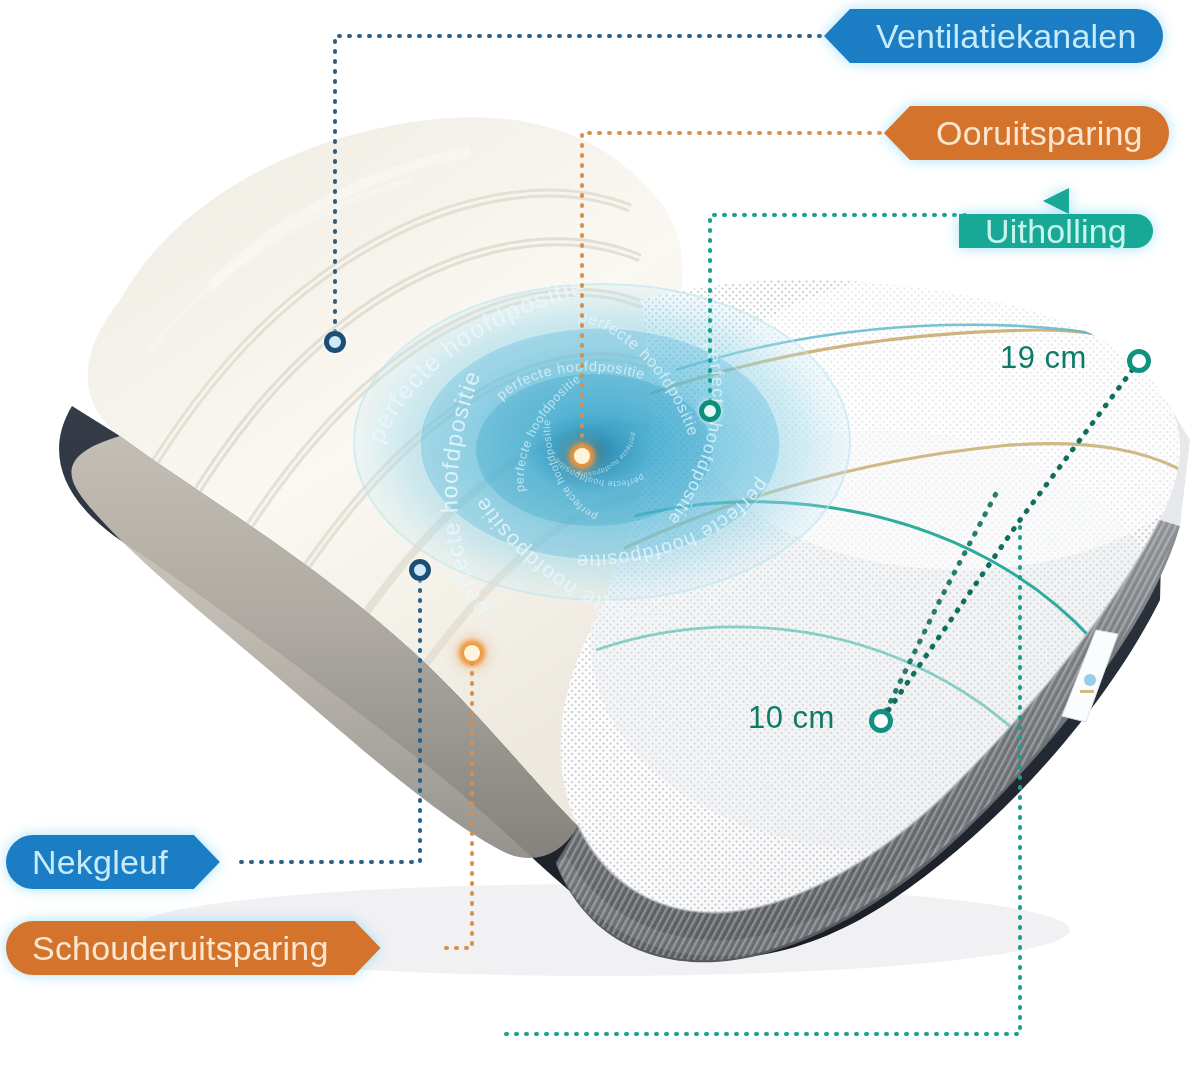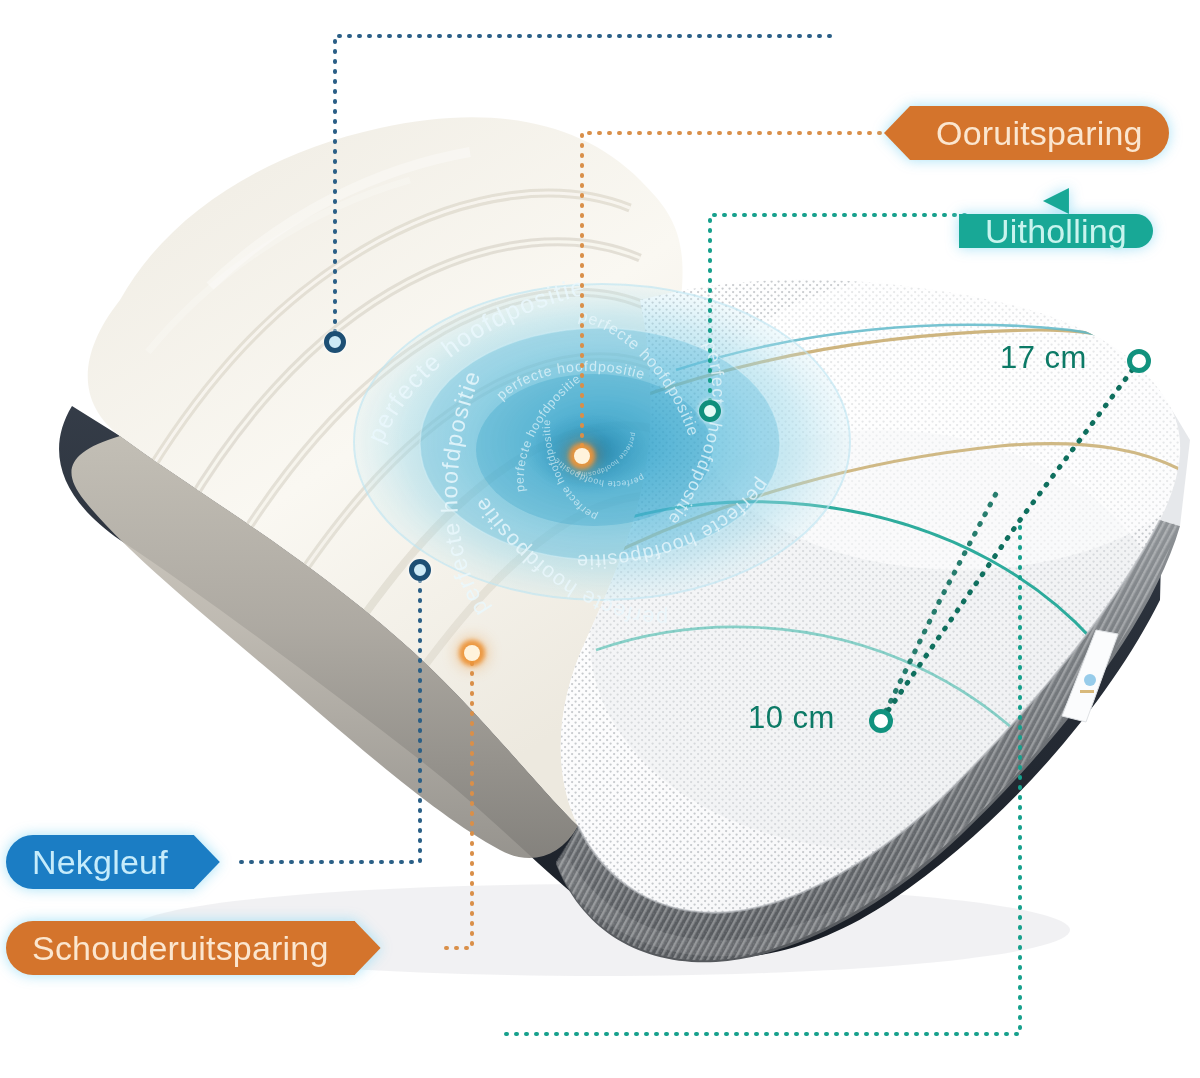--- a/index.html
+++ b/index.html
@@ -330,23 +330,29 @@
   </svg>
 
   <div class="marker ring-blue" style="left:324px; top:331px;"></div>
   <div class="marker glow-orange" style="left:574px; top:448px;"></div>
   <div class="marker ring-teal" style="left:699px; top:400px;"></div>
   <div class="marker ring-blue" style="left:409px; top:559px;"></div>
   <div class="marker glow-orange" style="left:464px; top:645px;"></div>
   <div class="marker ring-teal-hollow" style="left:1127px; top:349px;"></div>
   <div class="marker ring-teal-hollow" style="left:869px; top:709px;"></div>
 
-  <div class="dim" style="left:1000px; top:340px;">17 cm</div>
+  <div class="dim" style="left:1000px; top:340px;">19 cm</div>
   <div class="dim" style="left:748px; top:700px;">10 cm</div>
 
+  <div class="callout ptr-left c-blue" style="left:824px; top:9px;">
+    <span class="tip"></span>
+    <span class="body">
+      <span class="label">Ventilatiekanalen</span>
+    </span>
+  </div>
 
   <div class="callout ptr-left c-orange" style="left:884px; top:106px;">
     <span class="tip"></span>
     <span class="body">
       <span class="label">Ooruitsparing</span>
     </span>
   </div>
 
   <div class="callout ptr-left c-teal" style="left:959px; top:188px;flex-direction:column;">
     <span class="tip"></span>

